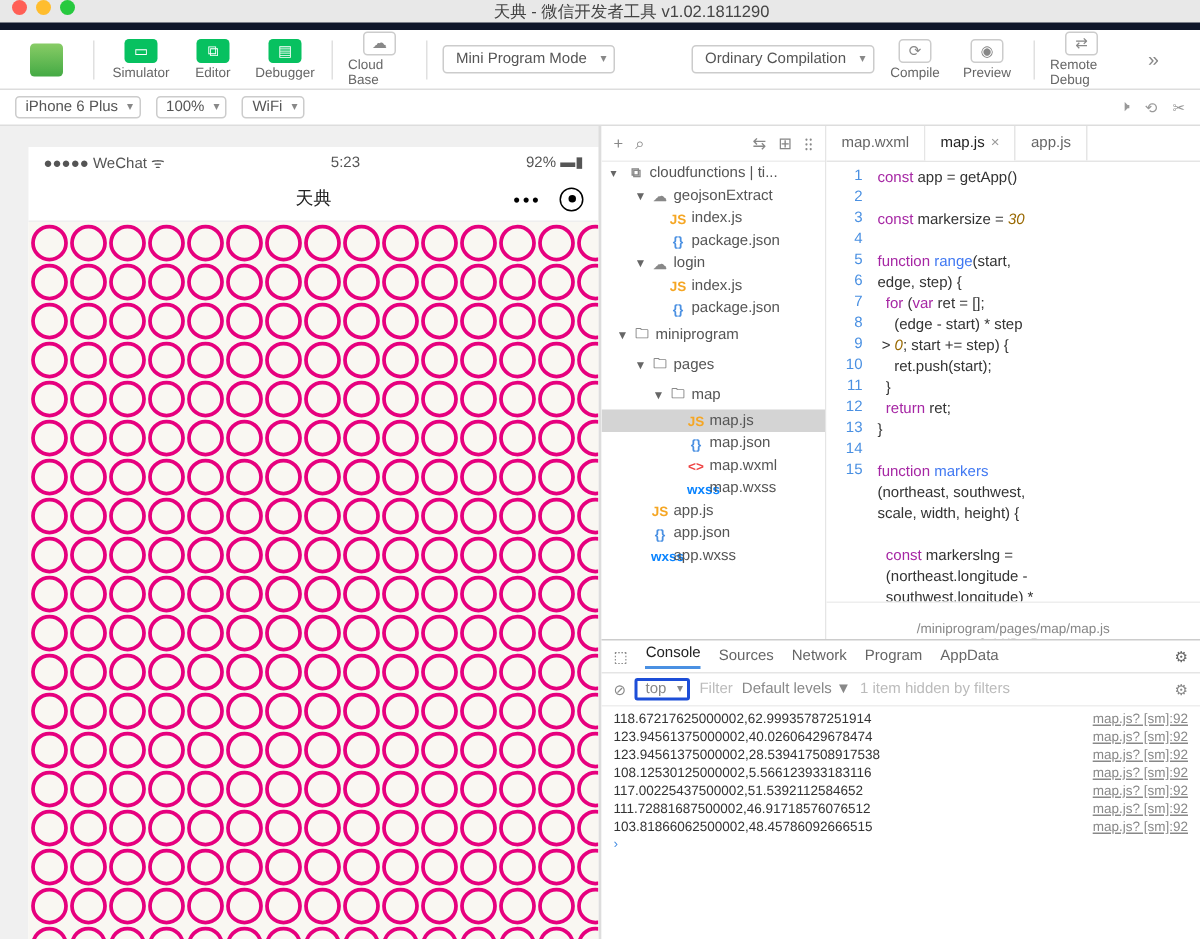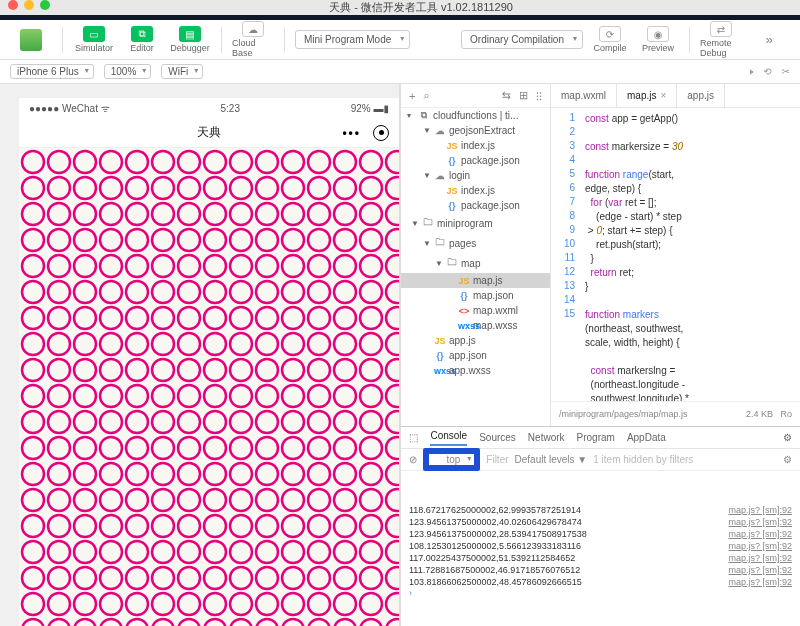--- a/index.html
+++ b/index.html
@@ -51,29 +51,29 @@
 .editor { flex: 1; display: flex; flex-direction: column; min-width: 0; background: #fff; }
 .tabs { height: 24px; border-bottom: 1px solid #e5e5e5; display: flex; align-items: center; }
 .tab { padding: 0 10px; height: 100%; display: flex; align-items: center; gap: 4px; font-size: 10px; border-right: 1px solid #e5e5e5; color: #666; }
 .tab.active { background: #fff; color: #222; }
 .tab .x { color: #999; cursor: pointer; }
 .code { flex: 1; display: flex; font-family: Menlo, monospace; font-size: 10px; overflow: hidden; }
 .gutter { width: 30px; text-align: right; padding: 4px 6px 0 0; color: #4a90e2; background: #fff; }
 .gutter div { height: 14px; }
 .src { flex: 1; padding: 4px 0 0 4px; color: #333; white-space: pre; line-height: 14px; }
 .kw { color: #a626a4; } .fn { color: #4078f2; } .num { color: #986801; font-style: italic; }
-.crumb { height: 18px; border-top: 1px solid #eee; font-size: 9px; color: #888; display: flex; align-items: center; justify-content: space-between; padding: 12px 8px; }
+.crumb { height: 18px; border-top: 1px solid #eee; font-size: 9px; color: #888; display: flex; align-items: center; justify-content: space-between; padding: 12px 8px; flex-direction: column; }
 
 .console { height: 200px; border-top: 1px solid #ccc; background: #fff; display: flex; flex-direction: column; font-size: 10px; }
 .con-tabs { height: 22px; border-bottom: 1px solid #e5e5e5; display: flex; align-items: center; gap: 12px; padding: 0 8px; color: #666; }
 .con-tabs .active { color: #222; border-bottom: 2px solid #4a90e2; padding-bottom: 3px; }
 .con-filter { height: 22px; border-bottom: 1px solid #eee; display: flex; align-items: center; gap: 6px; padding: 0 8px; color: #888; }
-.con-filter .fsel { border: 6px solid #1d4ed8; padding: 0 14px 0 17px; border-radius: 2px; position: relative; text-align: center; }
+.con-filter .fsel { border: 2px solid #1d4ed8; padding: 0 14px 0 5px; border-radius: 2px; position: relative; text-align: center; }
 .con-filter .fsel::after { content: "▾"; position: absolute; right: 3px; font-size: 8px; }
-.con-body { flex: 1; overflow: auto; font-family: Menlo, monospace; font-size: 9px; padding: 2px 8px; margin-top: 31px; }
+.con-body { flex: 1; overflow: auto; font-family: Menlo, monospace; font-size: 9px; padding: 2px 8px; }
 .con-row { display: flex; justify-content: space-between; padding: 1px 0; color: #333; }
 .con-row a { color: #888; text-decoration: underline; }
 .prompt::before { content: "›"; color: #4a90e2; margin-right: 4px; }
 </style>
 </head>
 <body>
 
 <div class="titlebar">
   <div class="traffic">
     <span class="tl-red"></span>

